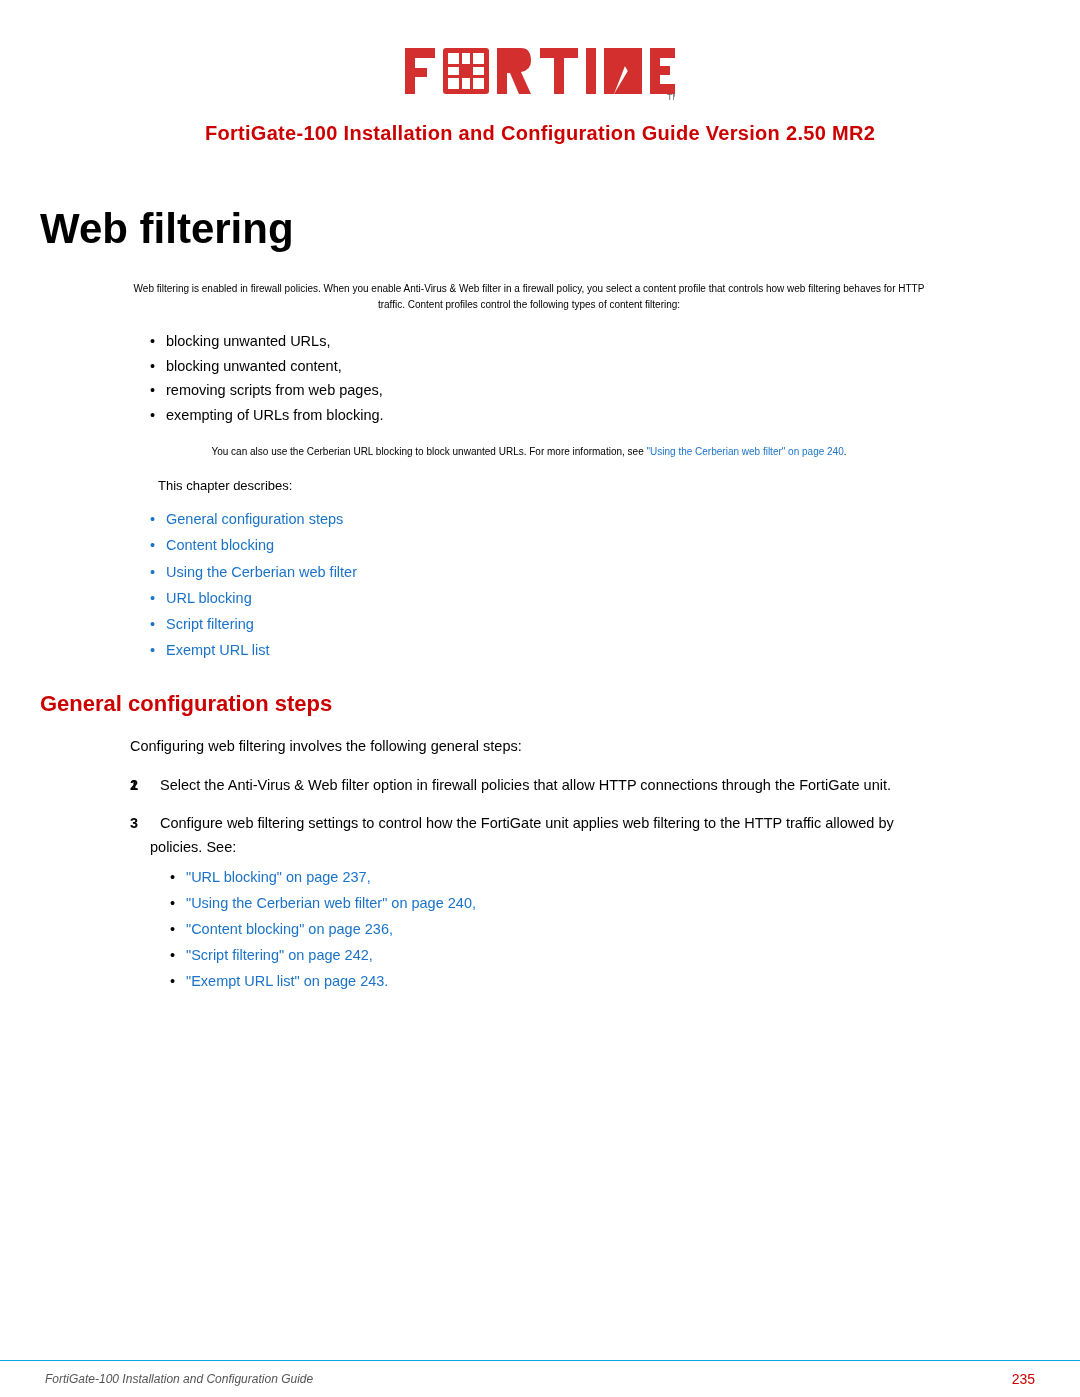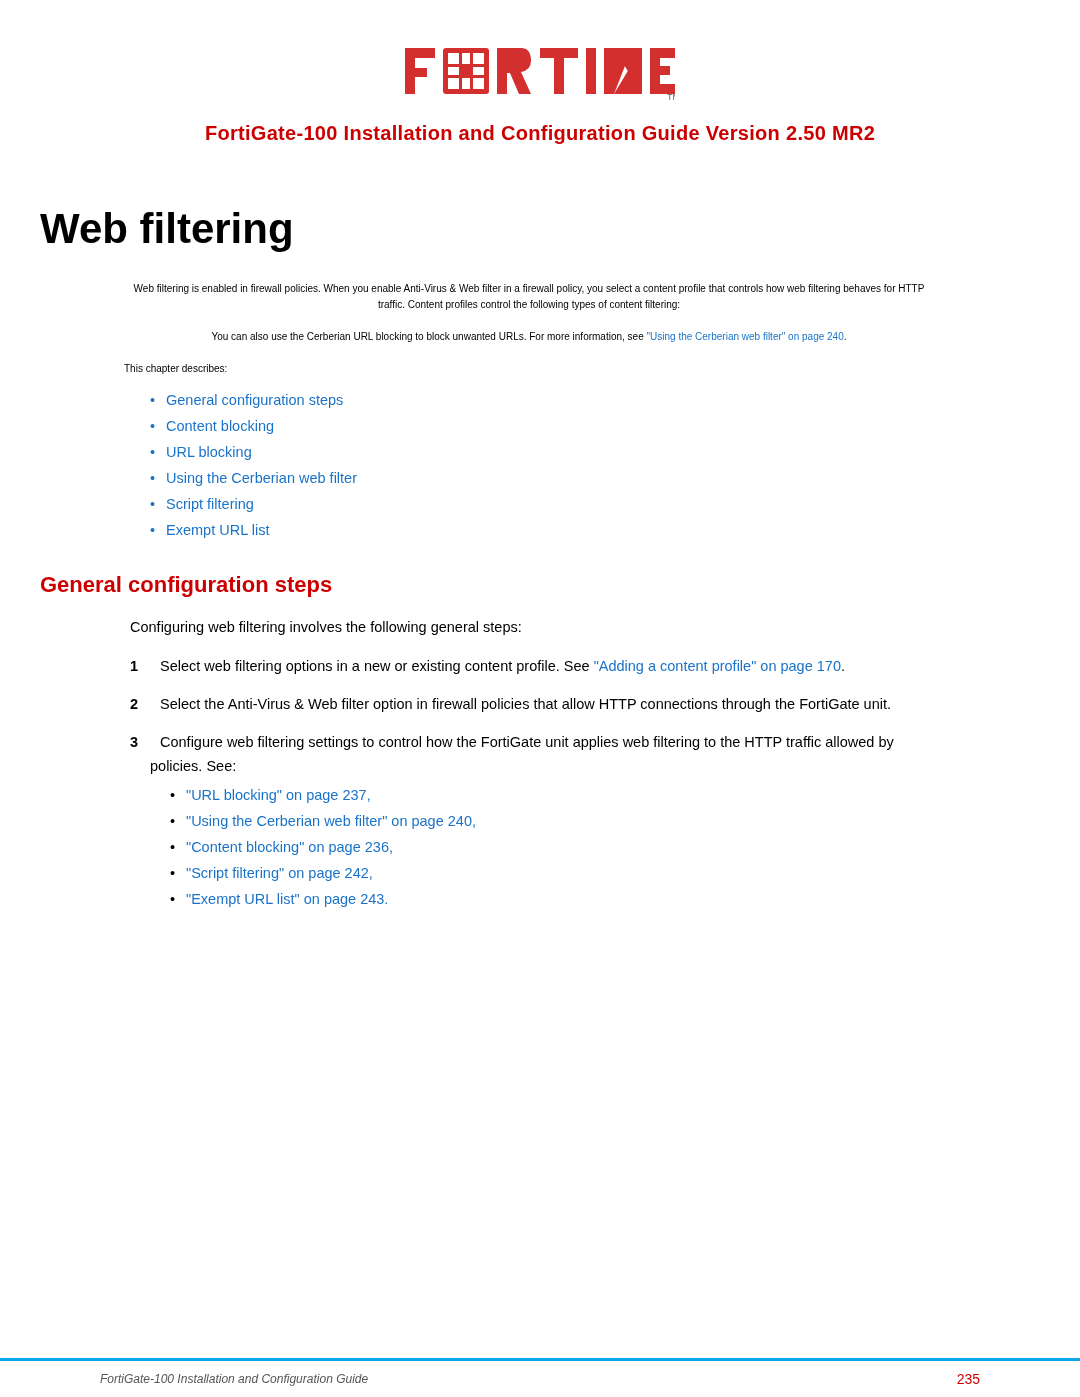--- a/index.html
+++ b/index.html
@@ -95,23 +95,23 @@
     }
 
     
     a, .link {
       color: #1a73c8;
       text-decoration: none;
     }
 
     
     .chapter-describes {
-      margin-left: 84px;
-      margin-right: 40px;
-      font-size: 10px;
+      margin-left: 118px;
+      margin-right: 40px;
+      font-size: 13px;
       line-height: 1.6;
       margin-bottom: 10px;
     }
 
     .link-list {
       margin-left: 110px;
       margin-right: 40px;
       margin-bottom: 28px;
       list-style: none;
     }
@@ -191,22 +191,22 @@
 
     .sub-bullet li::before {
       content: "•";
       position: absolute;
       left: 0;
       color: #000000;
     }
 
     
     .footer {
-      border-top: 3px solid #0ea5e9;
-      padding: 10px 100px;
+      border-top: 1px solid #0ea5e9;
+      padding: 10px 45px;
       display: flex;
       justify-content: space-between;
       align-items: center;
       margin-top: auto;
     }
 
     .footer-text {
       font-size: 12px;
       color: #555555;
       font-style: italic;
@@ -287,47 +287,50 @@
     </div>
     <div class="subtitle">FortiGate-100 Installation and Configuration Guide Version 2.50 MR2</div>
   </div>
 
   <div class="content">
 
     <h1 class="page-title">Web filtering</h1>
 
     <p class="intro-text">Web filtering is enabled in firewall policies. When you enable Anti-Virus &amp; Web filter in a firewall policy, you select a content profile that controls how web filtering behaves for HTTP traffic. Content profiles control the following types of content filtering:</p>
 
+    <ul class="bullet-list">
+      <li>blocking unwanted URLs,</li>
+      <li>blocking unwanted content,</li>
+      <li>removing scripts from web pages,</li>
+      <li>exempting of URLs from blocking.</li>
+    </ul>
 
     <p class="intro-text">
       <span>You can also use the Cerberian URL blocking to block unwanted URLs. For more information, see </span><a href="#" class="cerberian-link">"Using the Cerberian web filter" on page 240</a><span>.</span>
     </p>
 
     <p class="chapter-describes">This chapter describes:</p>
 
     <ul class="link-list">
       <li><a href="#general">General configuration steps</a></li>
       <li><a href="#content">Content blocking</a></li>
+      <li><a href="#cerberian">Using the Cerberian web filter</a></li>
       <li><a href="#url">URL blocking</a></li>
-      <li><a href="#cerberian">Using the Cerberian web filter</a></li>
       <li><a href="#script">Script filtering</a></li>
       <li><a href="#exempt">Exempt URL list</a></li>
     </ul>
 
     <h2 class="section-heading" id="general">General configuration steps</h2>
 
     <p class="section-intro">Configuring web filtering involves the following general steps:</p>
 
     <ol class="numbered-list">
 
       <li>
         <span class="num">1</span>
-        <span class="li-content">
-          <span>Select web filtering options in a new or existing content profile. See </span><a href="#">"Adding a content profile" on page 170</a><span>.</span>
-        </span>
       </li>
 
       <li>
         <span class="num">2</span>
         <span class="li-content">
           <span>Select the Anti-Virus &amp; Web filter option in firewall policies that allow HTTP connections through the FortiGate unit.</span>
         </span>
       </li>
 
       <li>

